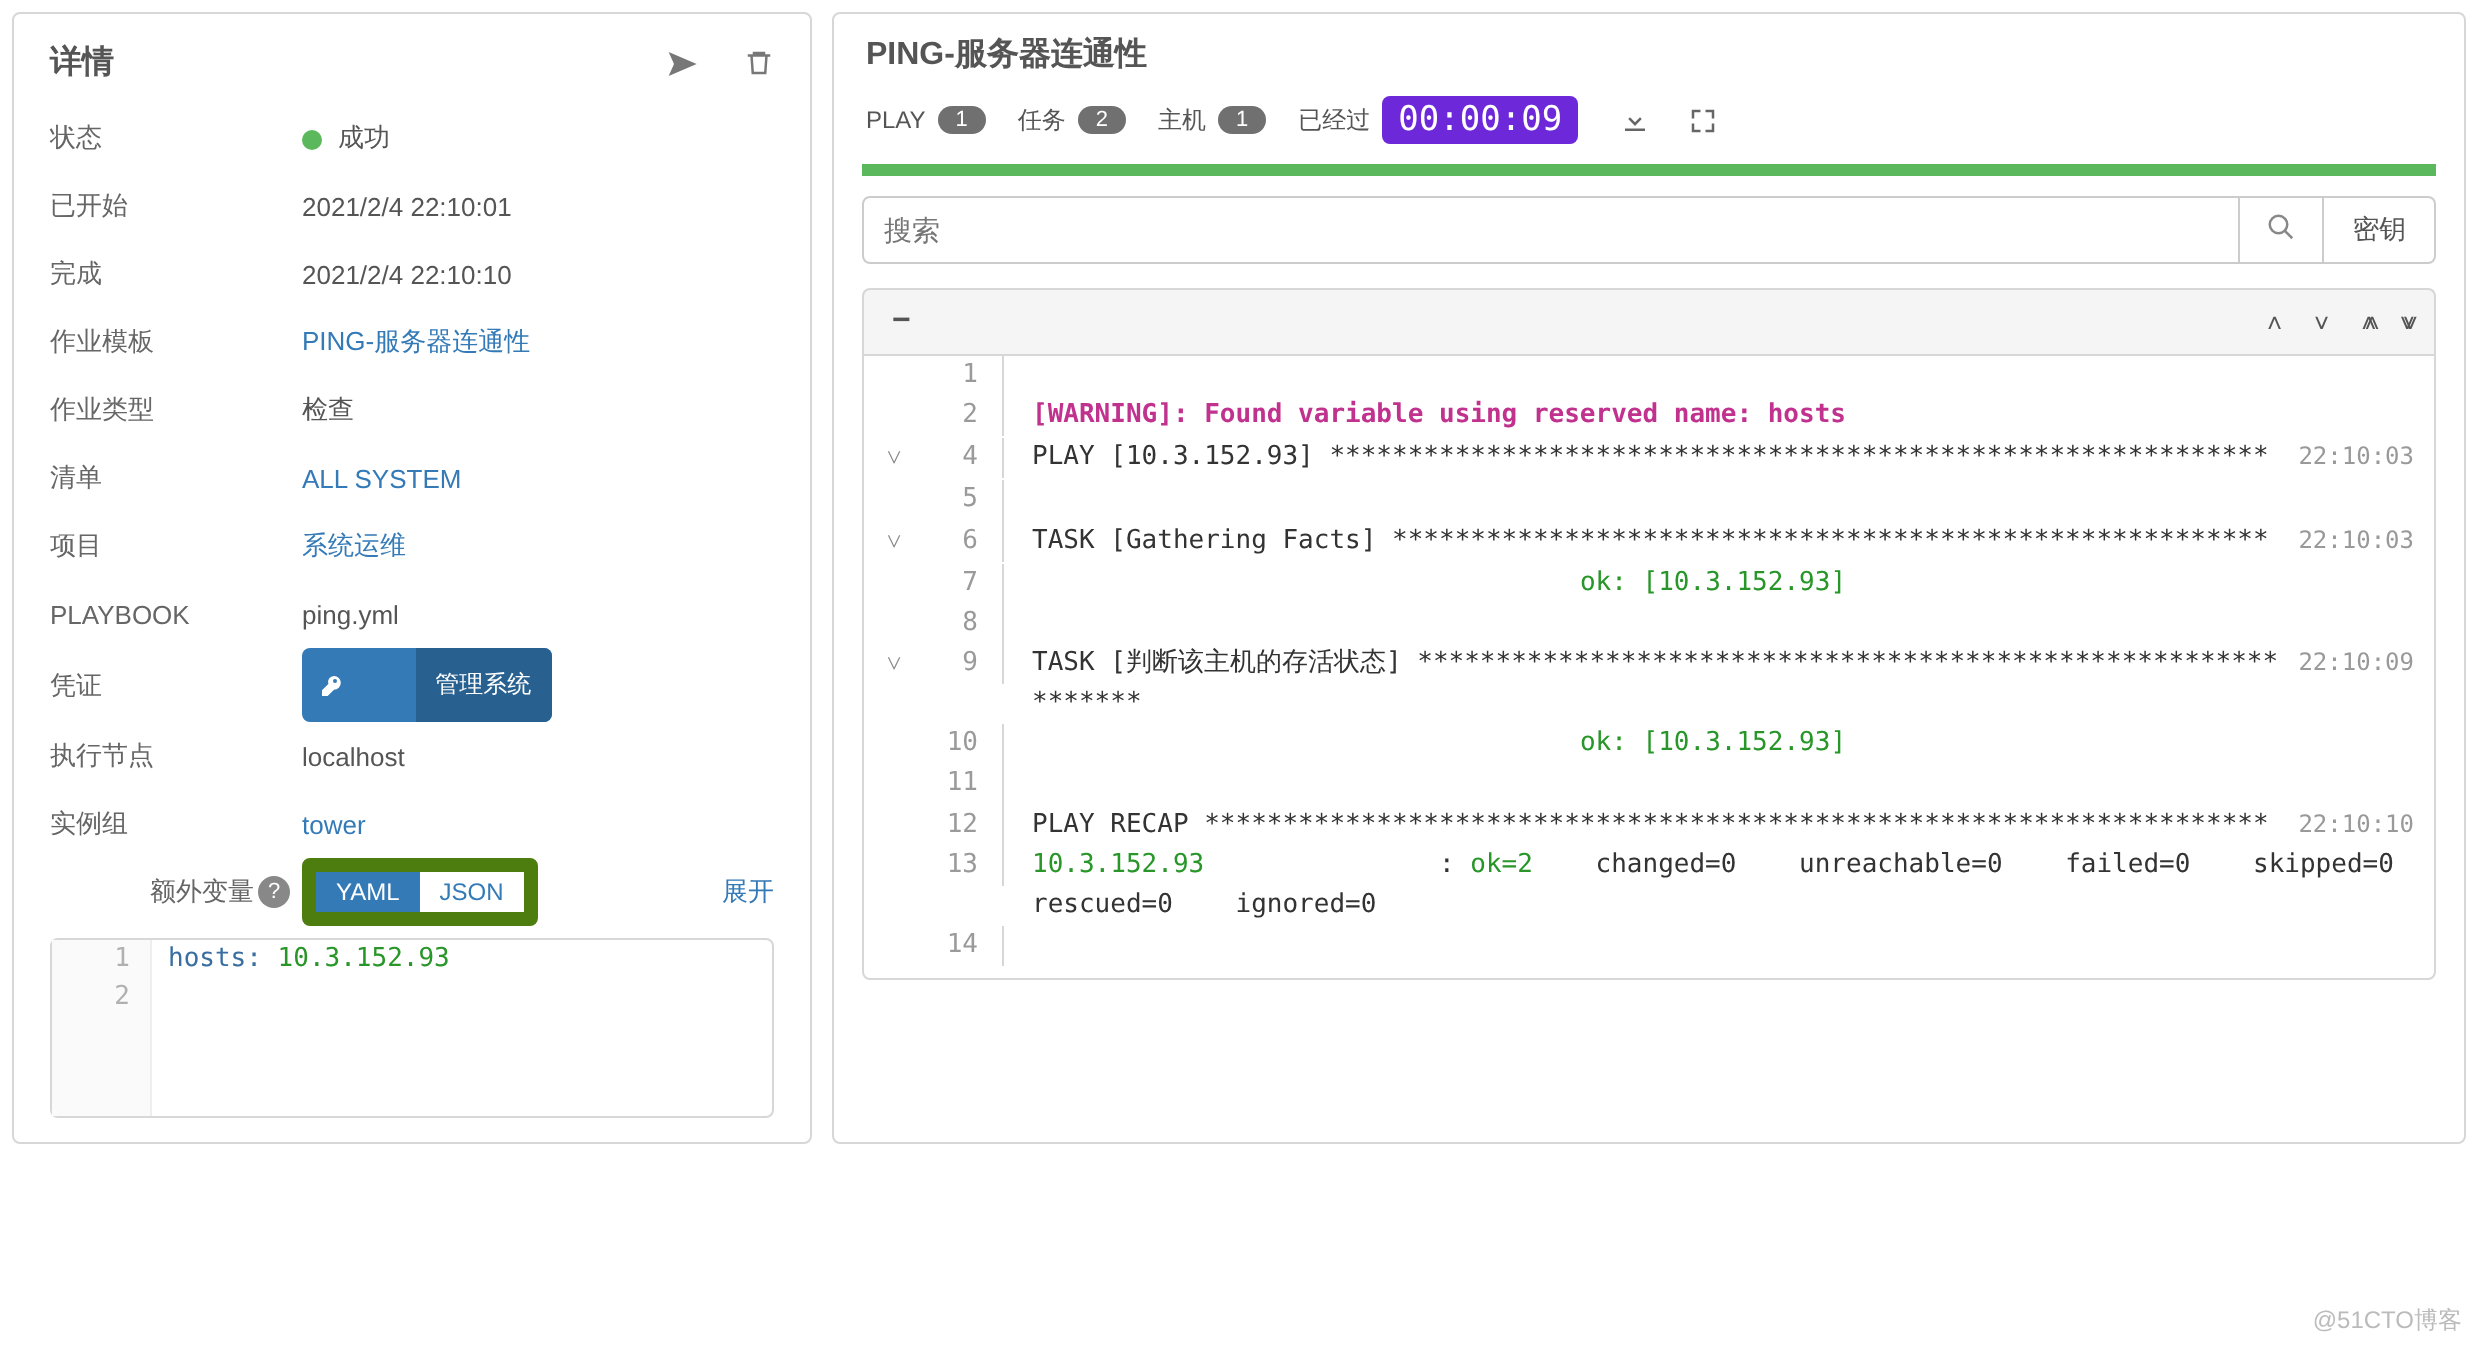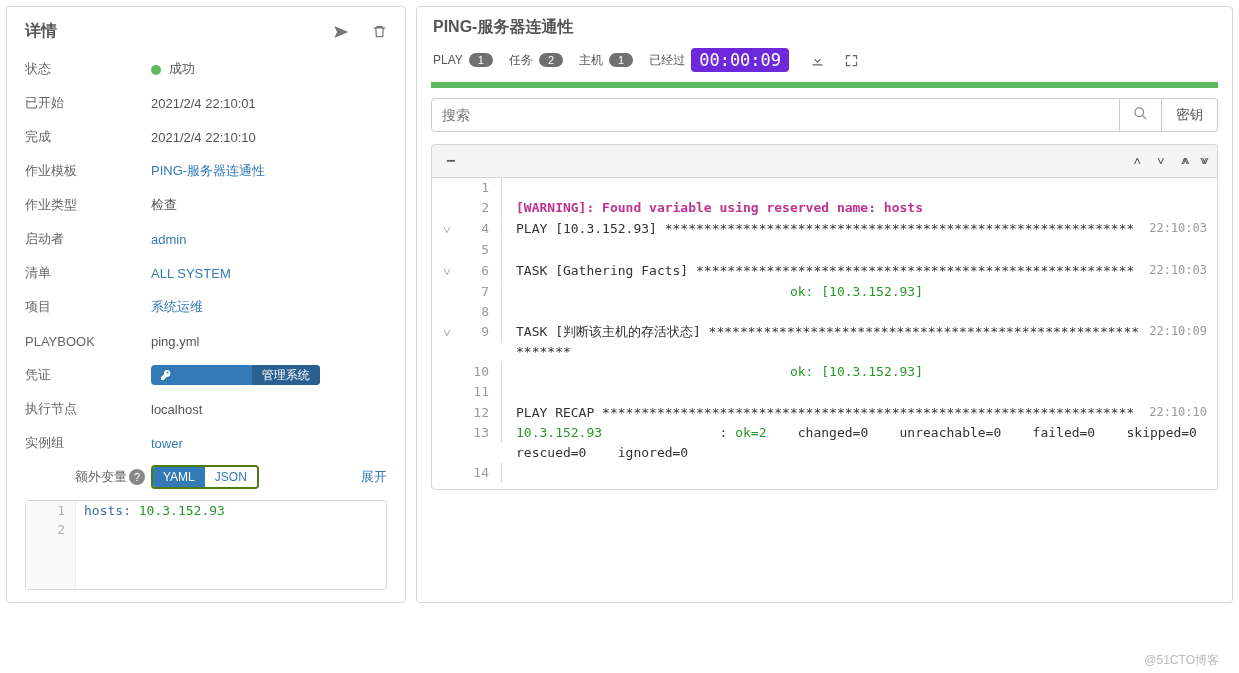--- a/index.html
+++ b/index.html
@@ -10,24 +10,24 @@
   .right{flex:1;padding:8px 14px 0;display:flex;flex-direction:column;}
   .details-head{display:flex;align-items:center;margin-bottom:10px;justify-content:space-between;}
   .details-title{font-size:16px;font-weight:600;color:#555;}
   .details-icons{margin-left:auto;display:flex;gap:22px;color:#777;}
   .icon{width:16px;height:16px;display:inline-flex;align-items:center;justify-content:center;cursor:pointer;}
   .row{display:flex;align-items:center;min-height:34px;}
   .row-label{width:126px;color:#666;}
   .row-value{color:#555;}
   .link{color:#337ab7;cursor:pointer;}
   .status-dot{display:inline-block;width:10px;height:10px;border-radius:50%;background:#5cb85c;margin-right:8px;vertical-align:middle;}
-  .pill-group{display:inline-flex;align-items:center;background:#337ab7;color:#fff;border-radius:4px;overflow:hidden;font-size:12px;height:20px;gap:44px;}
+  .pill-group{display:inline-flex;align-items:center;background:#337ab7;color:#fff;border-radius:4px;overflow:hidden;font-size:12px;height:37px;}
   .pill-left{padding:0 9px;display:flex;align-items:center;}
   .pill-right{padding:0 10px;background:#286090;height:100%;display:flex;align-items:center;}
-  .toggle{display:inline-flex;border-radius:4px;overflow:hidden;font-size:12px;border:2px solid #4d7c0f;}
+  .toggle{display:inline-flex;border-radius:4px;overflow:hidden;font-size:12px;border:7px solid #4d7c0f;}
   .toggle span{padding:3px 10px;background:#fff;color:#337ab7;cursor:pointer;}
   .toggle span.active{background:#337ab7;color:#fff;}
   .expand{margin-left:auto;color:#337ab7;cursor:pointer;font-size:13px;}
   .help{display:inline-flex;width:16px;height:16px;border-radius:50%;background:#888;color:#fff;align-items:center;justify-content:center;font-size:11px;margin:0 6px 0 2px;}
   .code-box{border:1px solid #d7d7d7;border-radius:4px;margin-top:6px;font-family:Menlo,Consolas,monospace;font-size:13px;}
   .code-line{display:flex;}
   .gutter{width:50px;text-align:right;color:#b0b0b0;padding:2px 10px 2px 0;border-right:1px solid #eee;user-select:none;background:#fafafa;}
   .code{padding:2px 8px;}
   .yaml-key{color:#3a6ea0;}
   .yaml-val{color:#289628;}
@@ -49,21 +49,21 @@
   .chev{cursor:pointer;font-family:Arial;}
   .output{border:1px solid #d7d7d7;border-radius:0 0 4px 4px;font-family:Menlo,Consolas,monospace;font-size:13px;line-height:1.55;padding-bottom:6px;overflow-x:auto;}
   .oline{display:flex;align-items:flex-start;}
   .ocaret{width:30px;text-align:center;color:#888;padding-top:1px;}
   .onum{width:40px;text-align:right;color:#9a9a9a;padding-right:12px;border-right:1px solid #d7d7d7;user-select:none;}
   .otext{padding-left:14px;flex:1;white-space:pre-wrap;word-break:break-all;}
   .otime{color:#999;padding:0 10px;font-size:12px;white-space:nowrap;}
   .warn{color:#c0328e;font-weight:700;}
   .ok{color:#289628;text-align:center;}
   .host{color:#289628;}
-  .watermark{position:fixed;bottom:4px;right:20px;color:#bbb;font-size:12px;}
+  .watermark{position:fixed;bottom:4px;right:8px;color:#bbb;font-size:12px;}
 </style>
 </head>
 <body>
 
 <div class="wrap">
 
   <div class="panel left">
     <div class="details-head">
       <div class="details-title">详情</div>
       <div class="details-icons">
@@ -93,24 +93,20 @@
       </div>
     <div class="row">
         <div class="row-label">作业模板</div>
         <div class="row-value link">PING-服务器连通性</div>
       </div>
     <div class="row">
         <div class="row-label">作业类型</div>
         <div class="row-value">检查</div>
       </div>
     <div class="row">
-        <div class="row-label">启动者</div>
-        <div class="row-value link">admin</div>
-      </div>
-    <div class="row">
         <div class="row-label">清单</div>
         <div class="row-value link">ALL SYSTEM</div>
       </div>
     <div class="row">
         <div class="row-label">项目</div>
         <div class="row-value link">系统运维</div>
       </div>
     <div class="row">
         <div class="row-label">PLAYBOOK</div>
         <div class="row-value">ping.yml</div>

